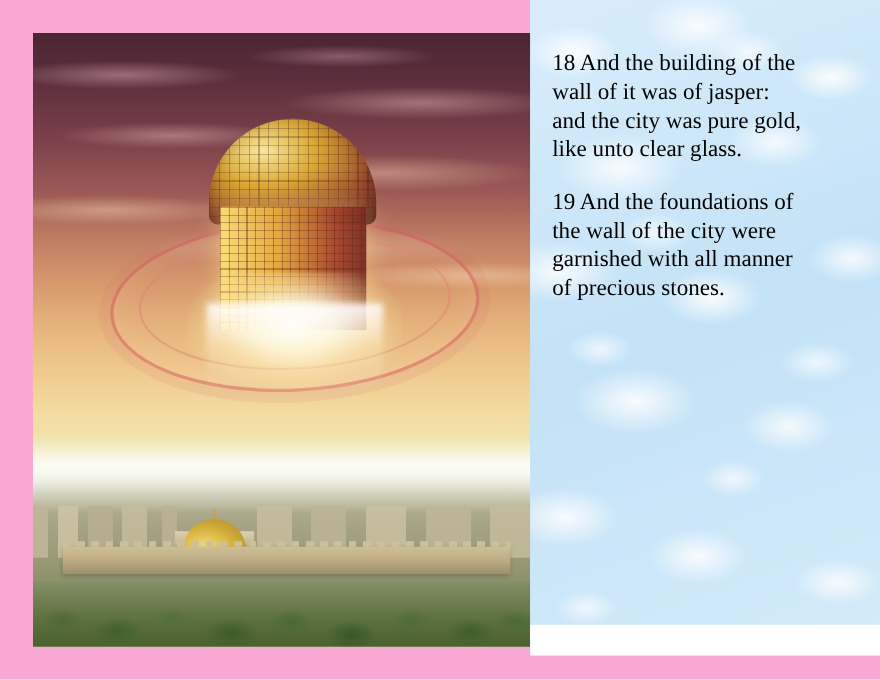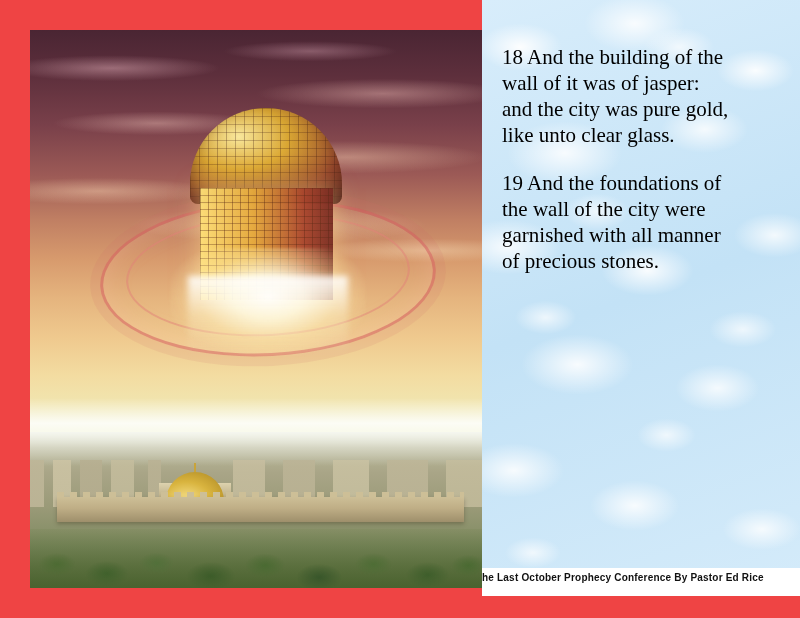--- a/index.html
+++ b/index.html
@@ -11,21 +11,21 @@
     width: 800px;
     height: 618px;
     font-family: "Liberation Serif", serif;
     overflow: hidden;
   }
 
   .slide {
     position: relative;
     width: 800px;
     height: 618px;
-    background: #ef4444;
+    background: #f9a8d4;
     overflow: hidden;
   }
 
   
   .right-panel {
     position: absolute;
     left: 482px;
     top: 0px;
     width: 318px;
     height: 588px;
@@ -338,15 +338,14 @@
       </div>
       <div class="hc-body">
         <div class="hc-body-grid"></div>
       </div>
       <div class="burst"></div>
       <div class="beam"></div>
     </div>
   </div>
 
   <div class="footer-bar"></div>
-  <div class="footer-text">he Last October Prophecy Conference By Pastor Ed Rice</div>
 
 </div>
 
 </body></html>

